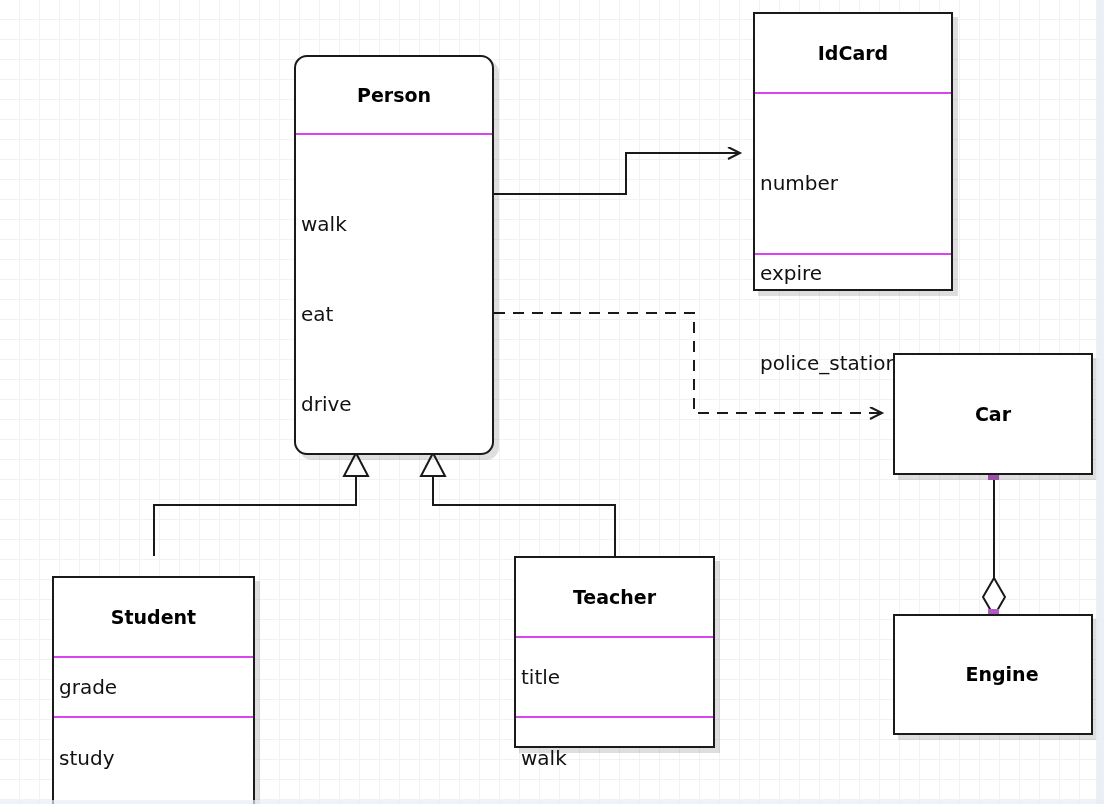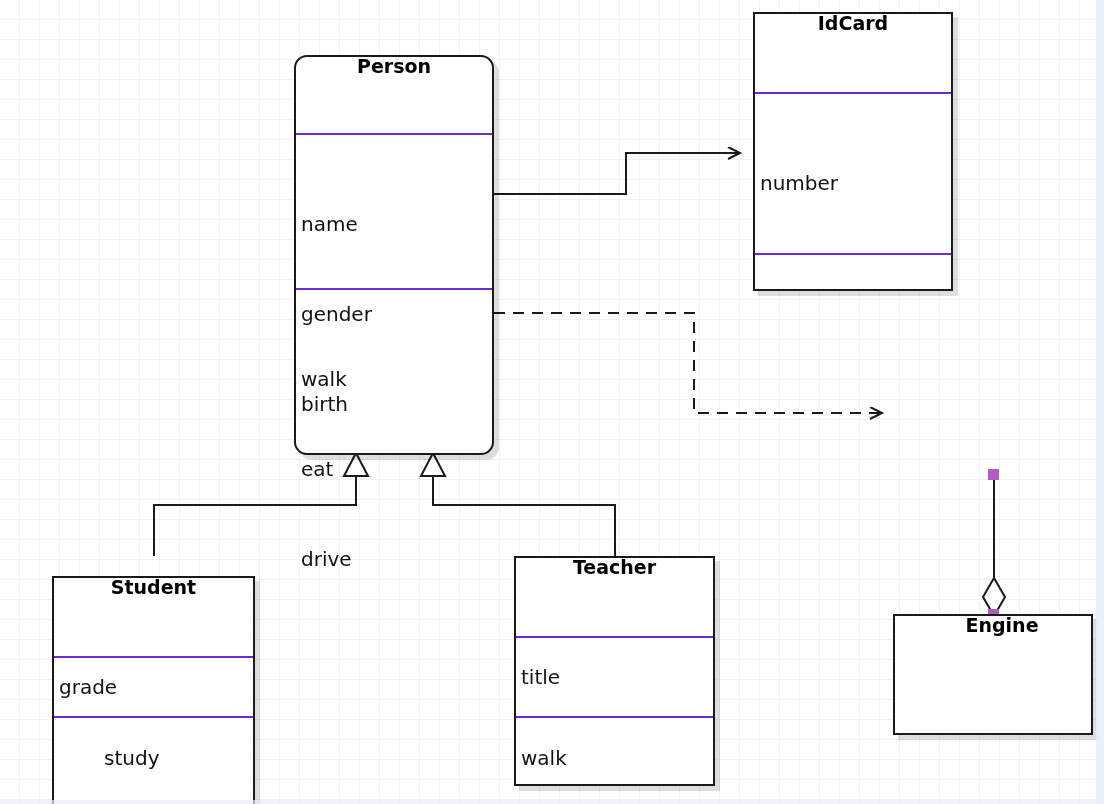--- a/index.html
+++ b/index.html
@@ -43,32 +43,32 @@
     box-sizing: border-box;
     background: #ffffff;
     border: 2px solid #1a1a1a;
     box-shadow: 5px 5px 0 0 rgba(0,0,0,0.13);
   }
   .compartment {
     box-sizing: border-box;
     position: relative;
   }
   .compartment + .compartment {
-    border-top: 2px solid #6d28d9;
+    border-top: 2px solid #d946ef;
   }
   .class-name {
     font-weight: bold;
     font-size: 19px;
     color: #000000;
     text-align: center;
     line-height: 1;
   }
   .cell-center {
     display: flex;
-    align-items: flex-start;
+    align-items: center;
     justify-content: center;
   }
   .member-list {
     padding: 14px 0 0 5px;
     font-size: 20px;
     color: #111111;
     line-height: 30px;
     white-space: pre;
   }
   .member-list.single {
@@ -129,74 +129,74 @@
     </g>
   </svg>
 
   <div class="handle" style="left:988px; top:469px;"></div>
   <div class="handle" style="left:988px; top:609px;"></div>
 
   <div class="uml-class" style="left:294px; top:55px; width:200px; height:400px;border-radius:13px;">
     <div class="compartment cell-center" style="height:76px;">
       <span class="class-name">Person</span>
     </div>
-    <div class="compartment" style="height:155px;">
-      <div class="member-list">
-        <span class="member-row">name</span>
-        <span class="member-row">gender</span>
-        <span class="member-row">birth</span>
-      </div>
-    </div>
     <div class="compartment" style="height:165px;">
       <div class="member-list">
         <span class="member-row">walk</span>
         <span class="member-row">eat</span>
         <span class="member-row">drive</span>
       </div>
     </div>
   </div>
 
   <div class="uml-class" style="left:753px; top:12px; width:200px; height:279px;">
     <div class="compartment cell-center" style="height:78px;">
       <span class="class-name">IdCard</span>
     </div>
     <div class="compartment" style="height:161px;">
       <div class="member-list">
         <span class="member-row">number</span>
+        <span class="member-row">expire</span>
+        <span class="member-row">police_station</span>
       </div>
     </div>
     <div class="compartment" style="height:36px;">
       <div class="member-list single"></div>
     </div>
   </div>
 
+  <div class="uml-class" style="left:893px; top:353px; width:200px; height:122px;">
+    <div class="compartment cell-center" style="height:100%;">
+      <span class="class-name">Car</span>
+    </div>
+  </div>
 
   <div class="uml-class" style="left:893px; top:614px; width:200px; height:121px;">
     <div class="compartment cell-center" style="height:100%;padding-left:18px;">
       <span class="class-name">Engine</span>
     </div>
   </div>
 
   <div class="uml-class" style="left:52px; top:576px; width:203px; height:239px;">
     <div class="compartment cell-center" style="height:78px;">
       <span class="class-name">Student</span>
     </div>
     <div class="compartment" style="height:60px;">
       <div class="member-list single">
         <span class="member-row">grade</span>
       </div>
     </div>
-    <div class="compartment" style="height:81px;padding-left:45px;">
+    <div class="compartment" style="height:81px;">
       <div class="member-list single">
         <span class="member-row">study</span>
       </div>
     </div>
   </div>
 
-  <div class="uml-class" style="left:514px; top:556px; width:201px; height:230px;">
+  <div class="uml-class" style="left:514px; top:556px; width:201px; height:192px;">
     <div class="compartment cell-center" style="height:78px;">
       <span class="class-name">Teacher</span>
     </div>
     <div class="compartment" style="height:80px;text-align:center;">
       <div class="member-list single">
         <span class="member-row">title</span>
       </div>
     </div>
     <div class="compartment" style="height:81px;">
       <div class="member-list single">

